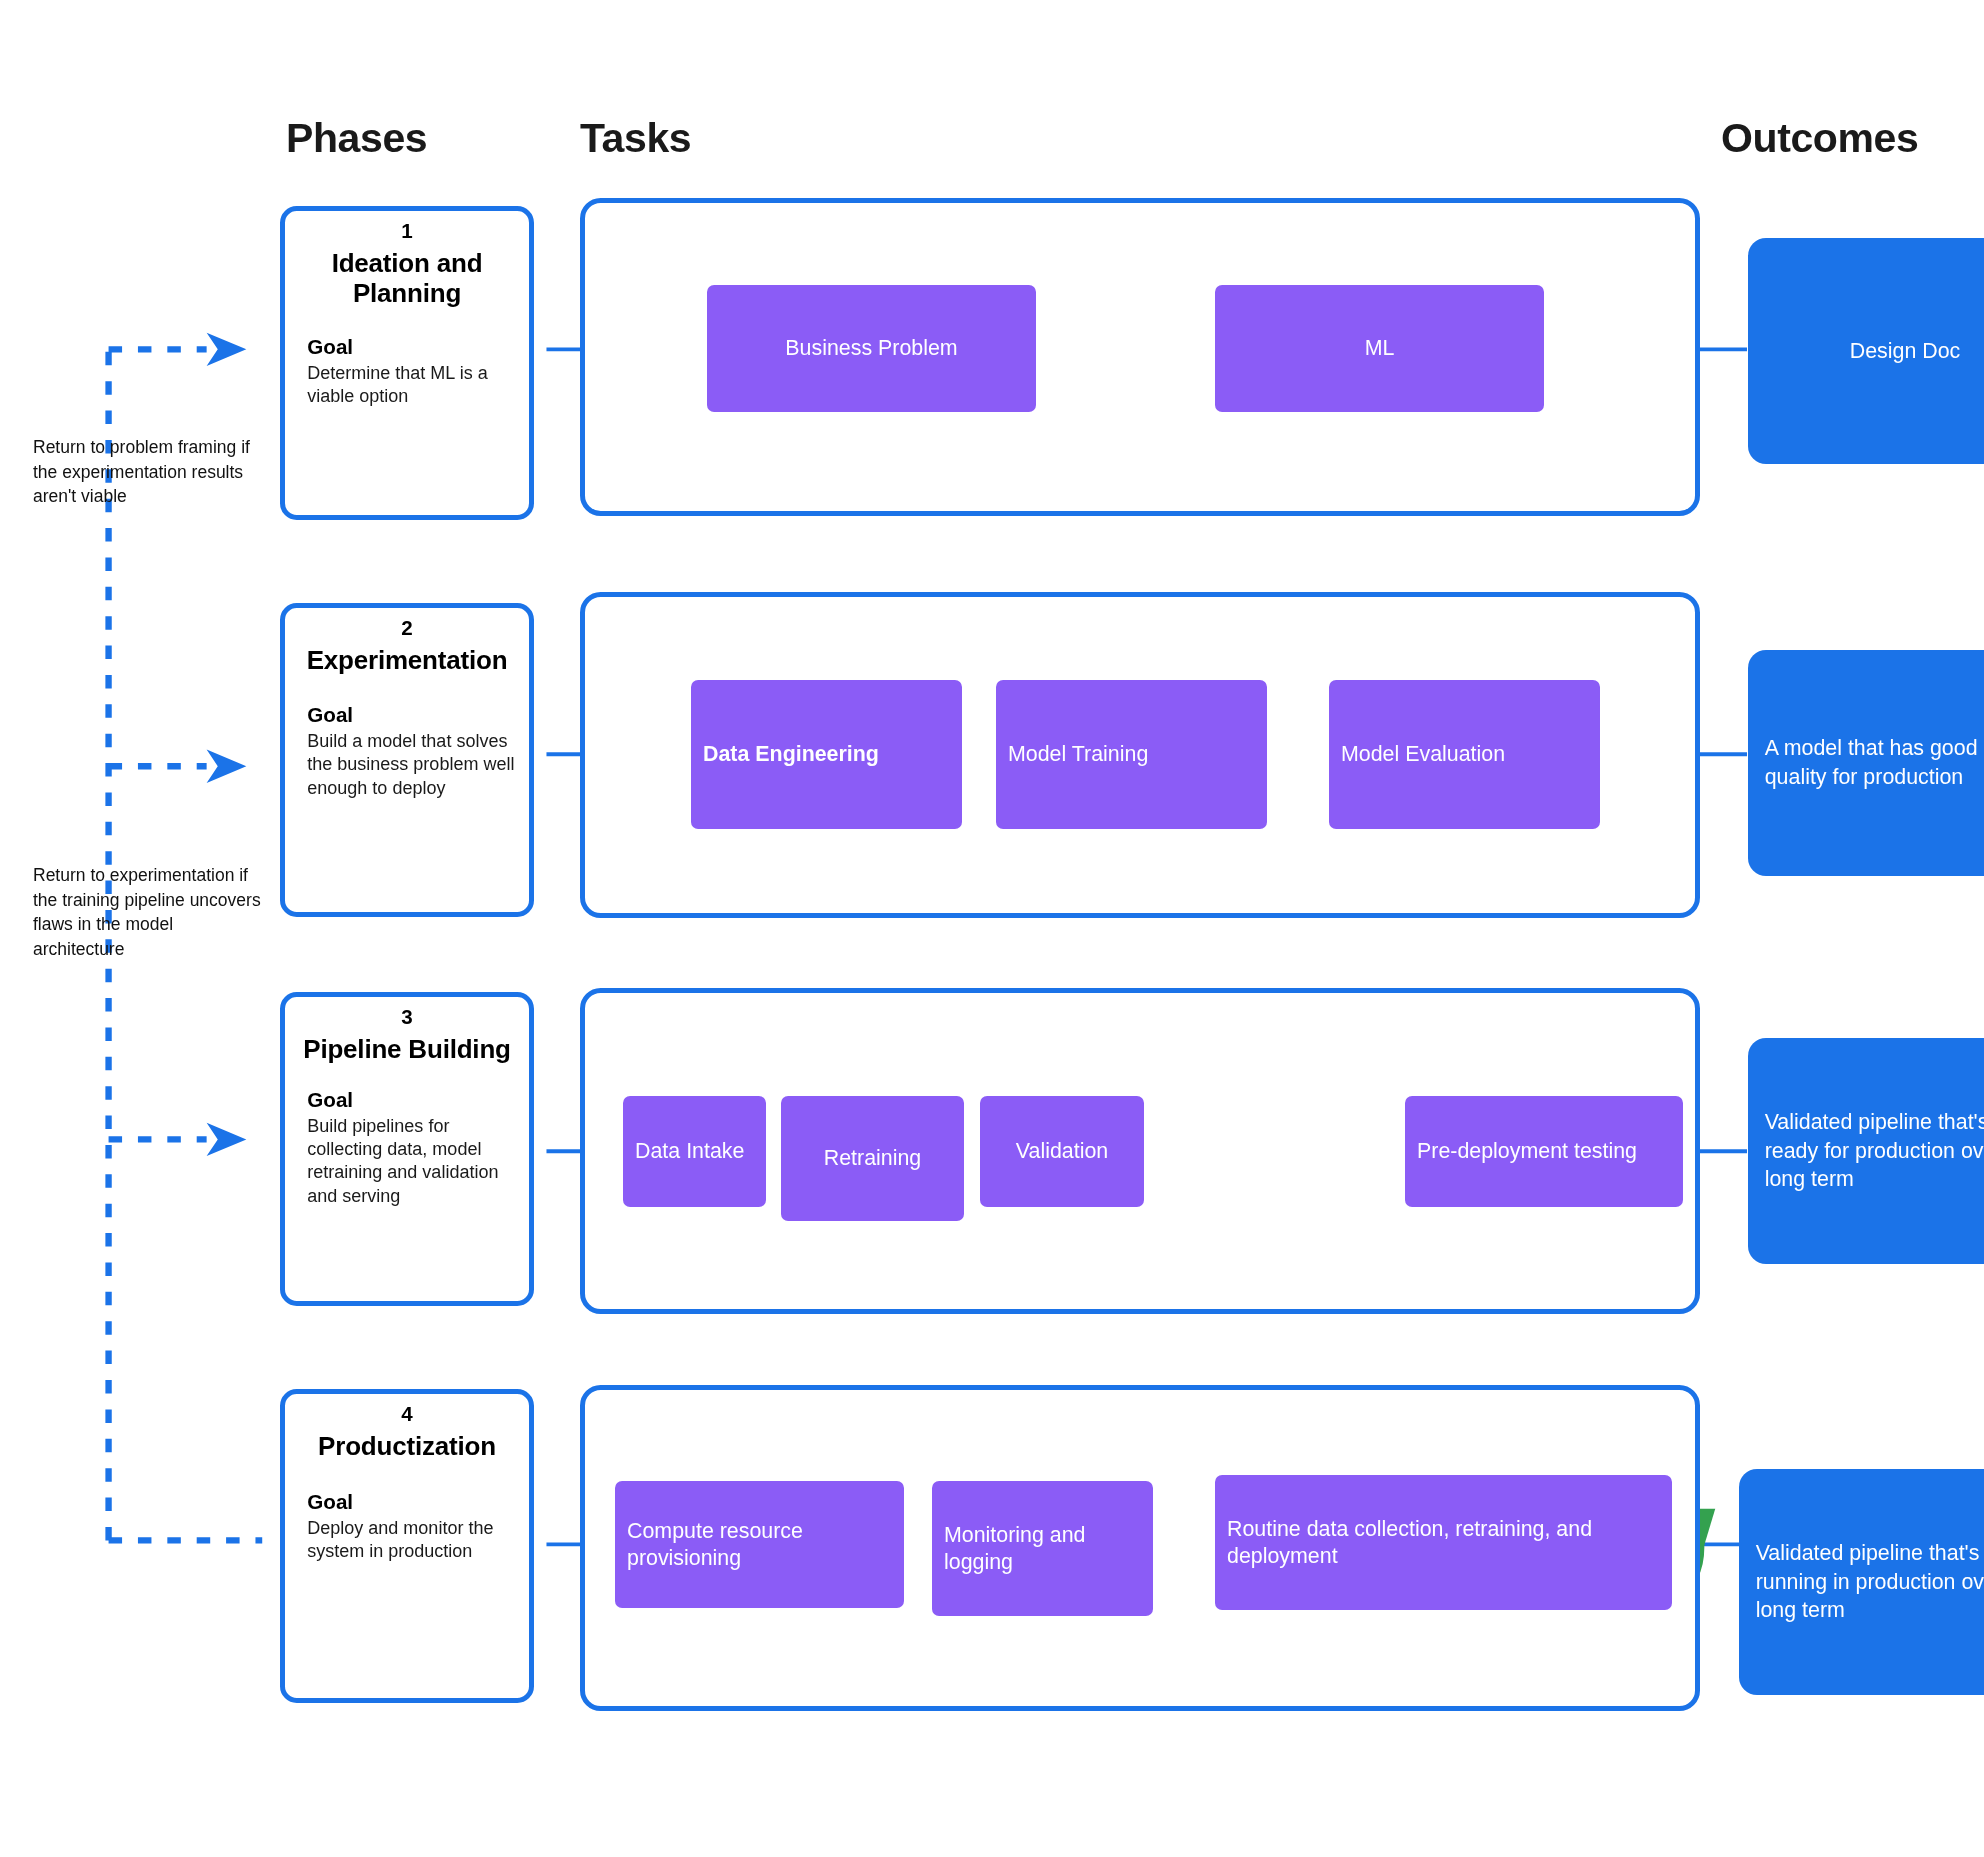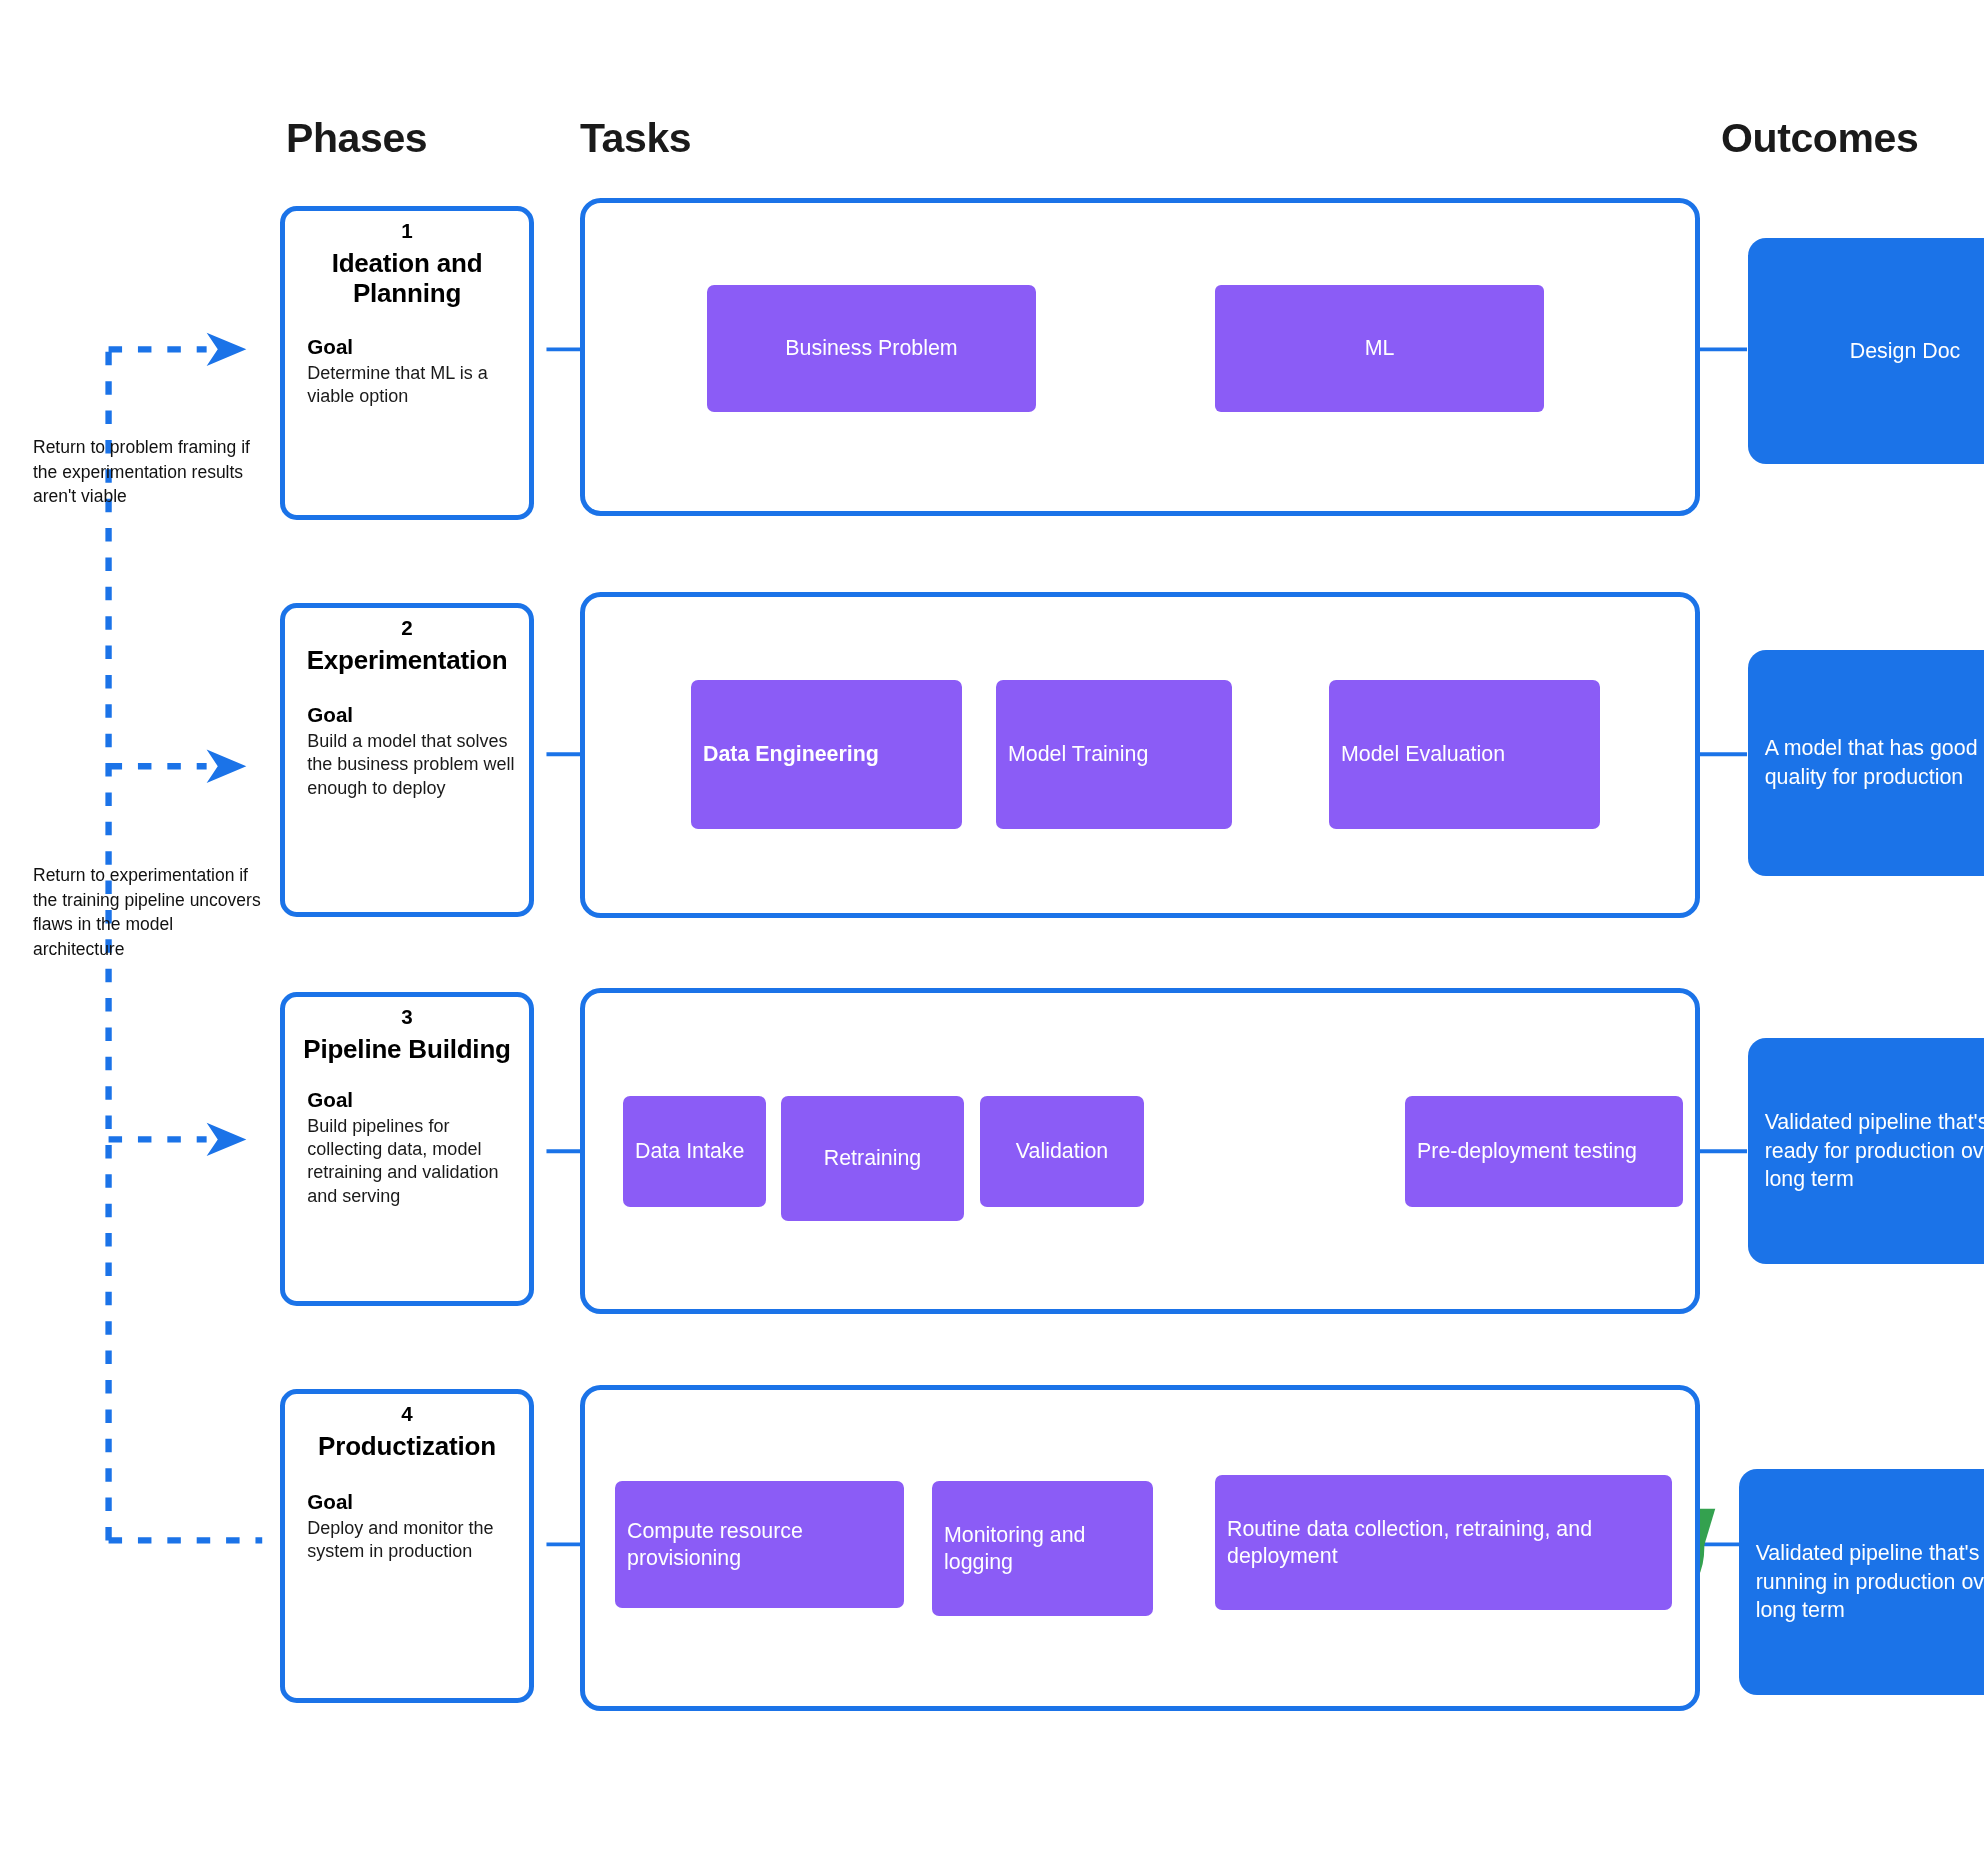--- a/index.html
+++ b/index.html
@@ -236,24 +236,24 @@
     <div class="phase-goal-label" style="margin-top:30px;">Goal</div>
     <div class="phase-goal-text">Deploy and monitor the system in production</div>
   </div>
 
   <div class="tasks-panel" style="left:580px; top:198px; width:1120px; height:318px;"></div>
   <div class="tasks-panel" style="left:580px; top:592px; width:1120px; height:326px;"></div>
   <div class="tasks-panel" style="left:580px; top:988px; width:1120px; height:326px;"></div>
   <div class="tasks-panel" style="left:580px; top:1385px; width:1120px; height:326px;"></div>
 
   <div class="task-box center" style="left:707px; top:285px; width:329px; height:127px;">Business Problem</div>
-  <div class="task-box center" style="left:1215px; top:285px; width:329px; height:127px;border-radius:6px;">ML</div>
+  <div class="task-box center" style="left:1215px; top:285px; width:329px; height:127px;">ML</div>
 
   <div class="task-box" style="left:691px; top:680px; width:271px; height:149px;font-weight:bold;">Data Engineering</div>
-  <div class="task-box" style="left:996px; top:680px; width:236px; height:149px;">Model Training</div>
+  <div class="task-box" style="left:996px; top:680px; width:271px; height:149px;">Model Training</div>
   <div class="task-box" style="left:1329px; top:680px; width:271px; height:149px;">Model Evaluation</div>
 
   <div class="task-box" style="left:623px; top:1096px; width:143px; height:111px;">Data Intake</div>
   <div class="task-box center" style="left:781px; top:1096px; width:183px; height:125px;">Retraining</div>
   <div class="task-box center" style="left:980px; top:1096px; width:164px; height:111px;">Validation</div>
   <div class="task-box" style="left:1405px; top:1096px; width:278px; height:111px;">Pre-deployment testing</div>
 
   <div class="task-box" style="left:615px; top:1481px; width:289px; height:127px;">Compute  resource provisioning</div>
   <div class="task-box" style="left:932px; top:1481px; width:221px; height:135px;">Monitoring and logging</div>
   <div class="task-box" style="left:1215px; top:1475px; width:457px; height:135px;">Routine data collection, retraining, and deployment</div>

